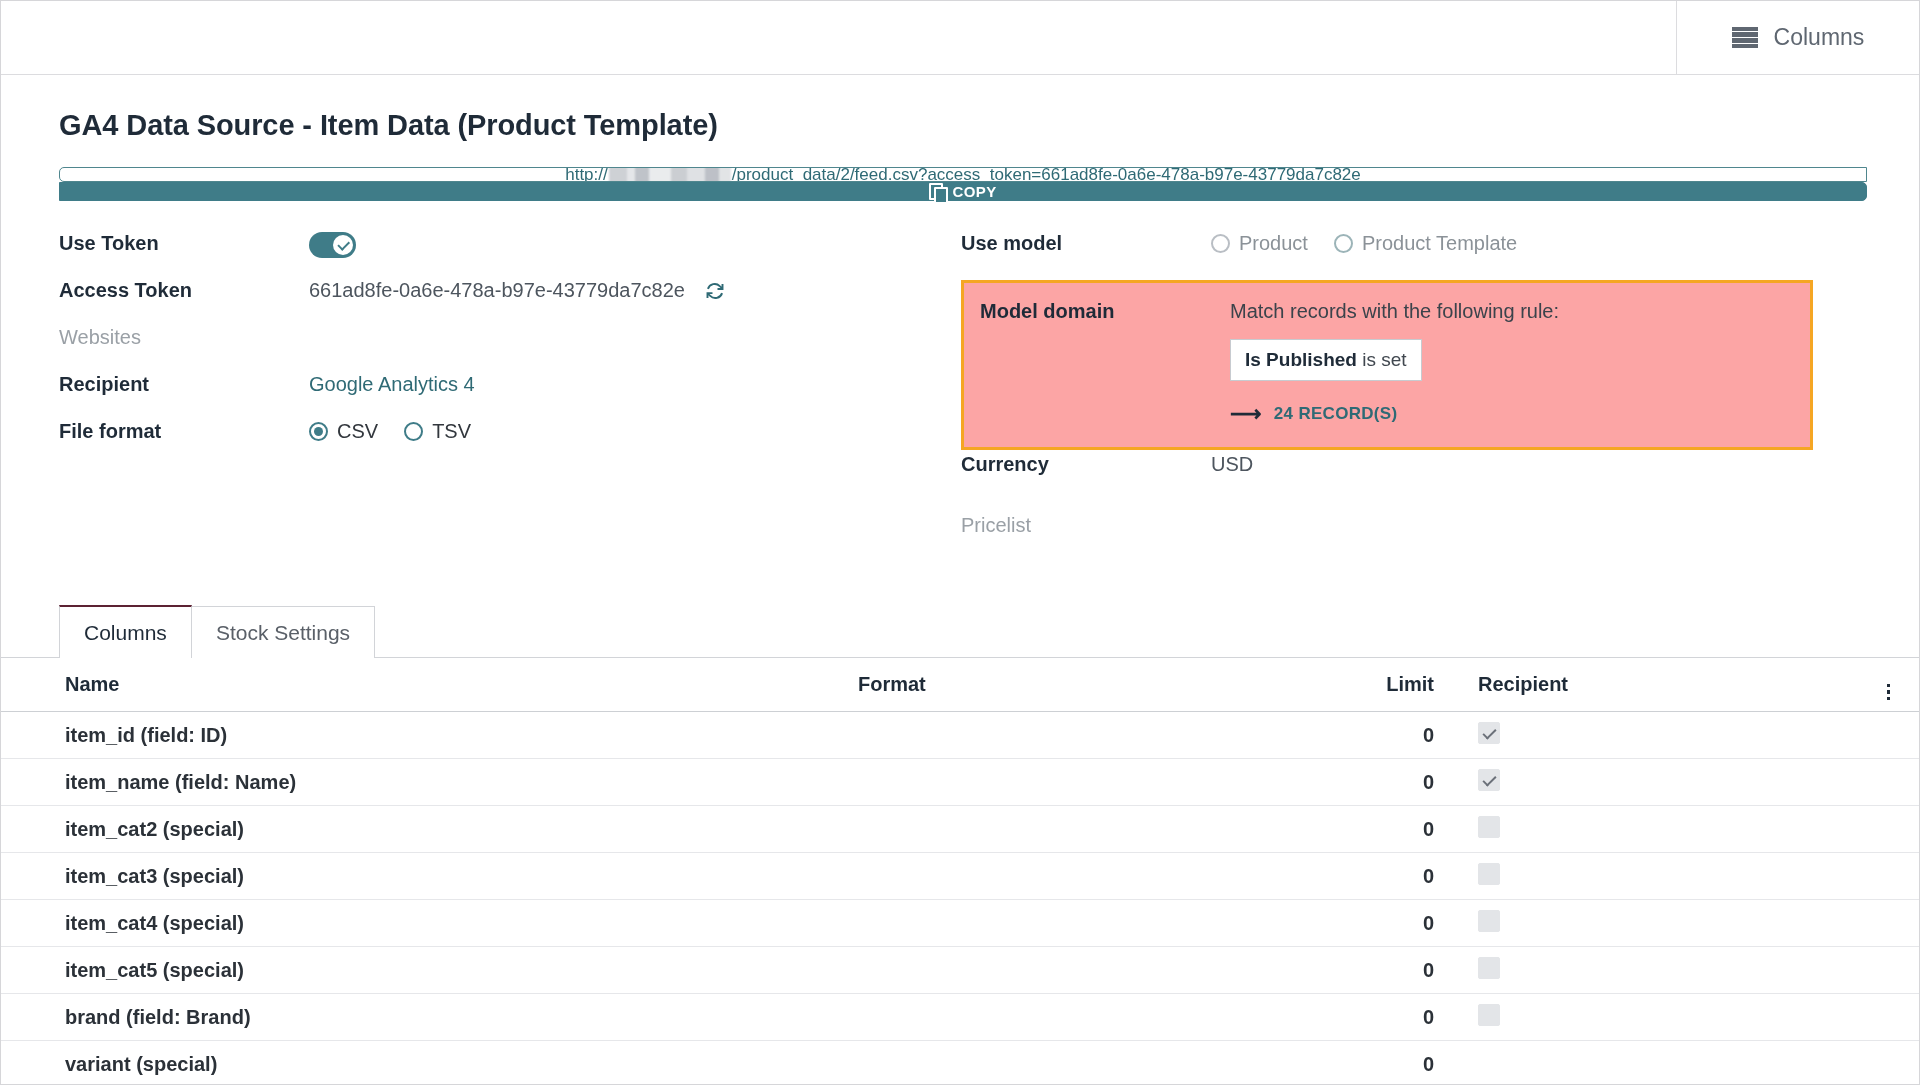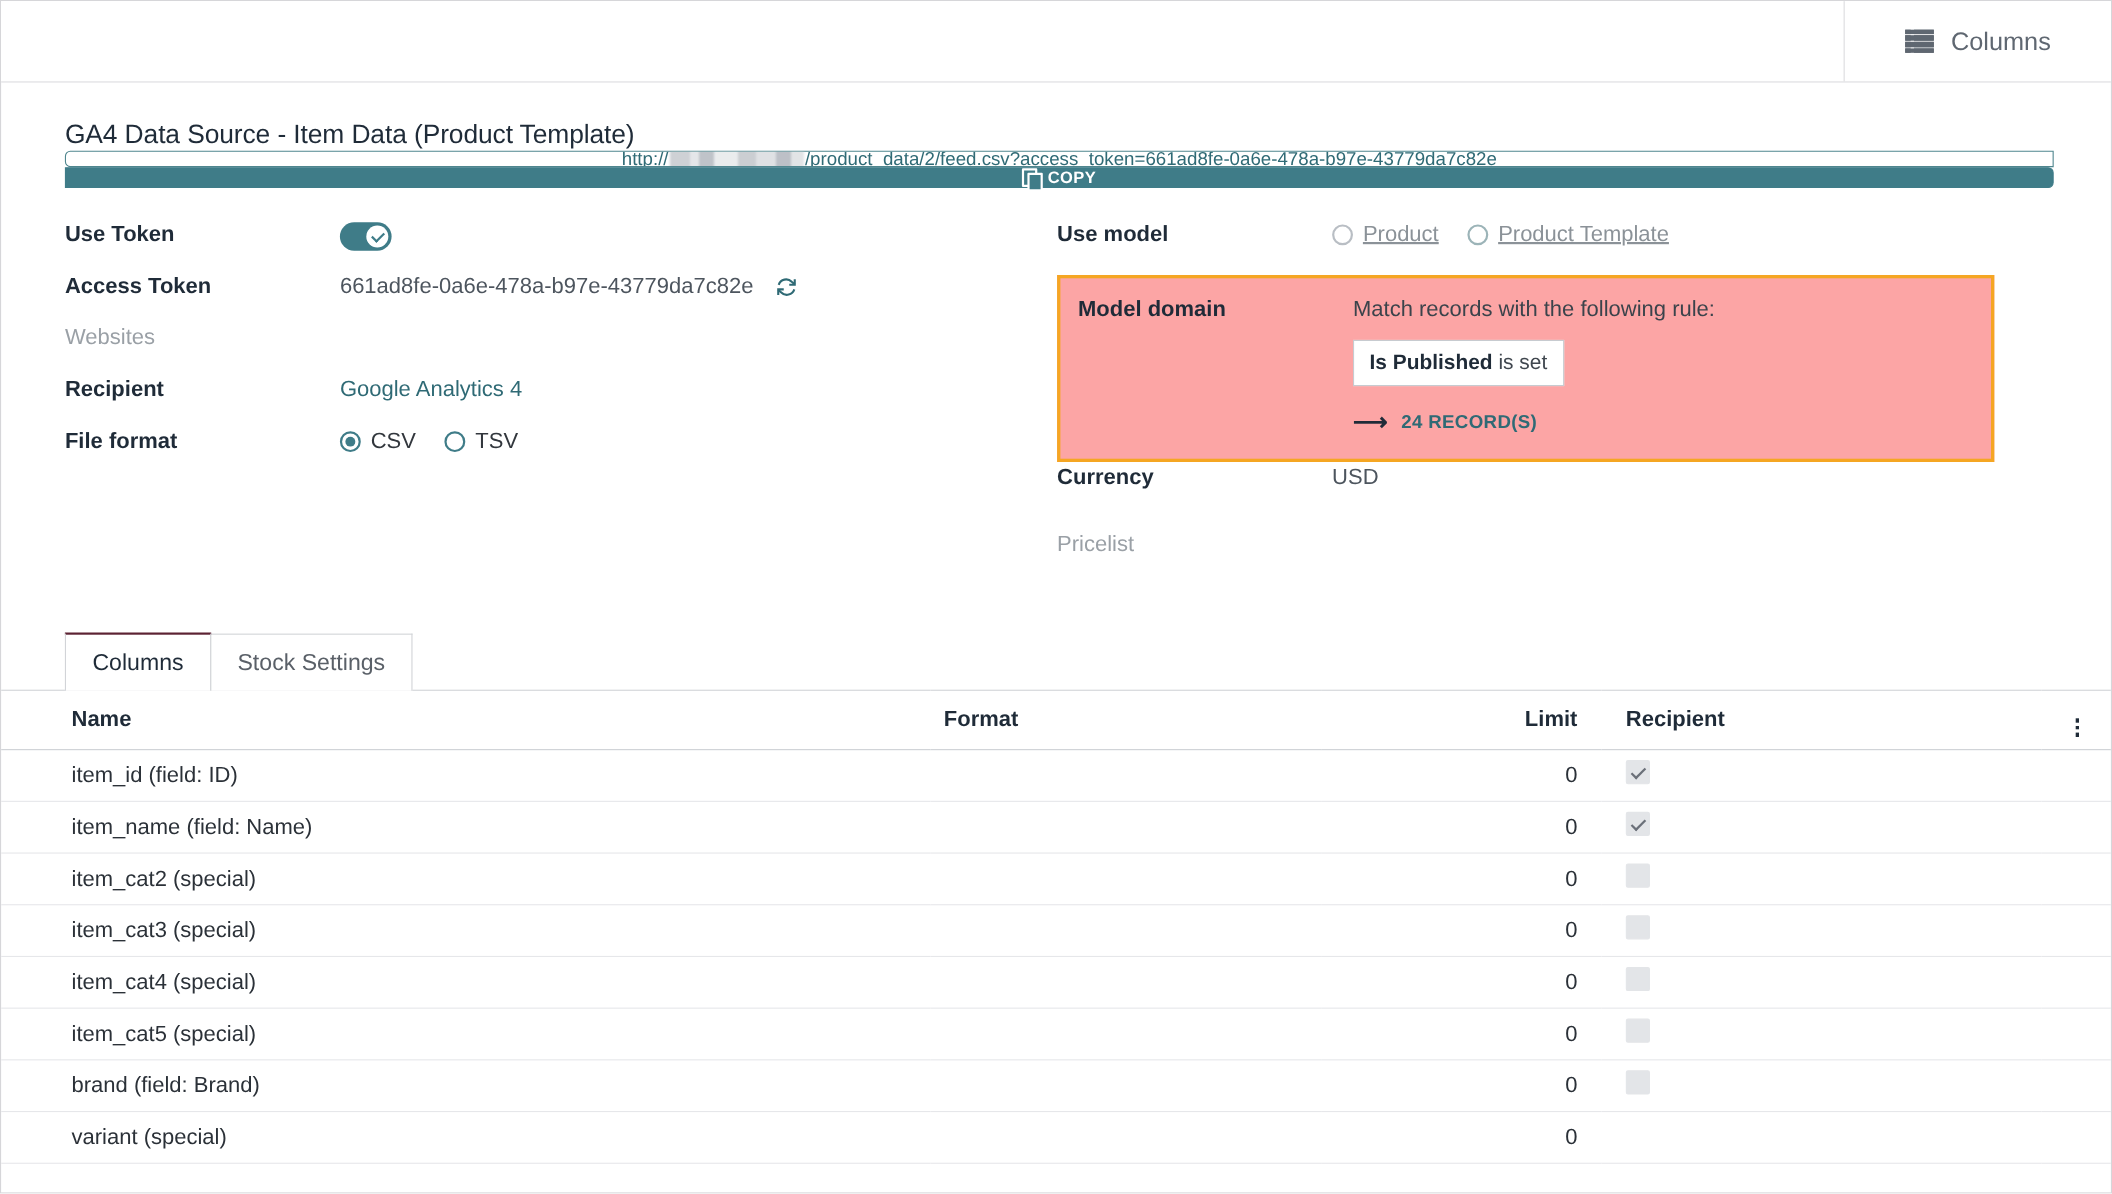--- a/index.html
+++ b/index.html
@@ -61,25 +61,25 @@
   .content {
     flex: 1 1 auto;
     padding: 0;
     overflow: hidden;
     position: relative;
   }
 
   .form-area { padding: 34px 58px 0 58px; }
 
   .doc-title {
-    font-size: 24px;
-    font-weight: normal;
+    font-size: 29px;
+    font-weight: bold;
     color: #1f2b38;
     letter-spacing: -0.1px;
-    margin: 0 0 0 0;
+    margin: 0 0 25px 0;
   }
 
   
   .url-row {
     display: flex;
     align-items: stretch;
     height: 34px;
     margin-bottom: 28px;
     width: 1808px;
     flex-direction: column;
@@ -199,21 +199,21 @@
     border: 2px solid #3f7c88; background: #fff;
     position: relative; flex: 0 0 auto;
   }
   .radio-dot.checked::after {
     content:""; position:absolute; left:3px; top:3px;
     width: 9px; height: 9px; border-radius: 50%; background: #3f7c88;
   }
   .radio-dot.disabled { border-color: #b9bec4; }
   .radio-dot.disabled.checked { border-color: #9cb4b8; }
   .radio-dot.disabled.checked::after { background: #ffffff; }
-  .radio-opt.disabled { color: #8b9298; text-decoration: underline; }
+  .radio-opt.disabled { color: #8b9298; }
 
   
   .domain-box {
     border: 3px solid #f5a623;
     padding: 14px 16px 22px 16px;
     margin-top: 4px;
     margin-right: 48px;
     background: #fca5a5;
   }
   .domain-inner { display: flex; align-items: flex-start; }
@@ -268,20 +268,21 @@
     border-top: 1px solid #d2d4d8;
   }
   table.cols-table th, table.cols-table td {
     font-size: 20px;
     text-align: left;
     padding: 0 12px;
     height: 47px;
     border-bottom: 1px solid #e6e7ea;
     color: #2b3138;
     vertical-align: middle;
+    font-weight: bold;
   }
   table.cols-table th {
     font-weight: bold;
     color: #1f2b38;
     height: 54px;
     border-bottom: 1px solid #cdd0d4;
     margin-left: 44px;
   }
   .c-name  { width: 845px; padding-left: 64px !important; }
   .c-format{ width: 355px; }

